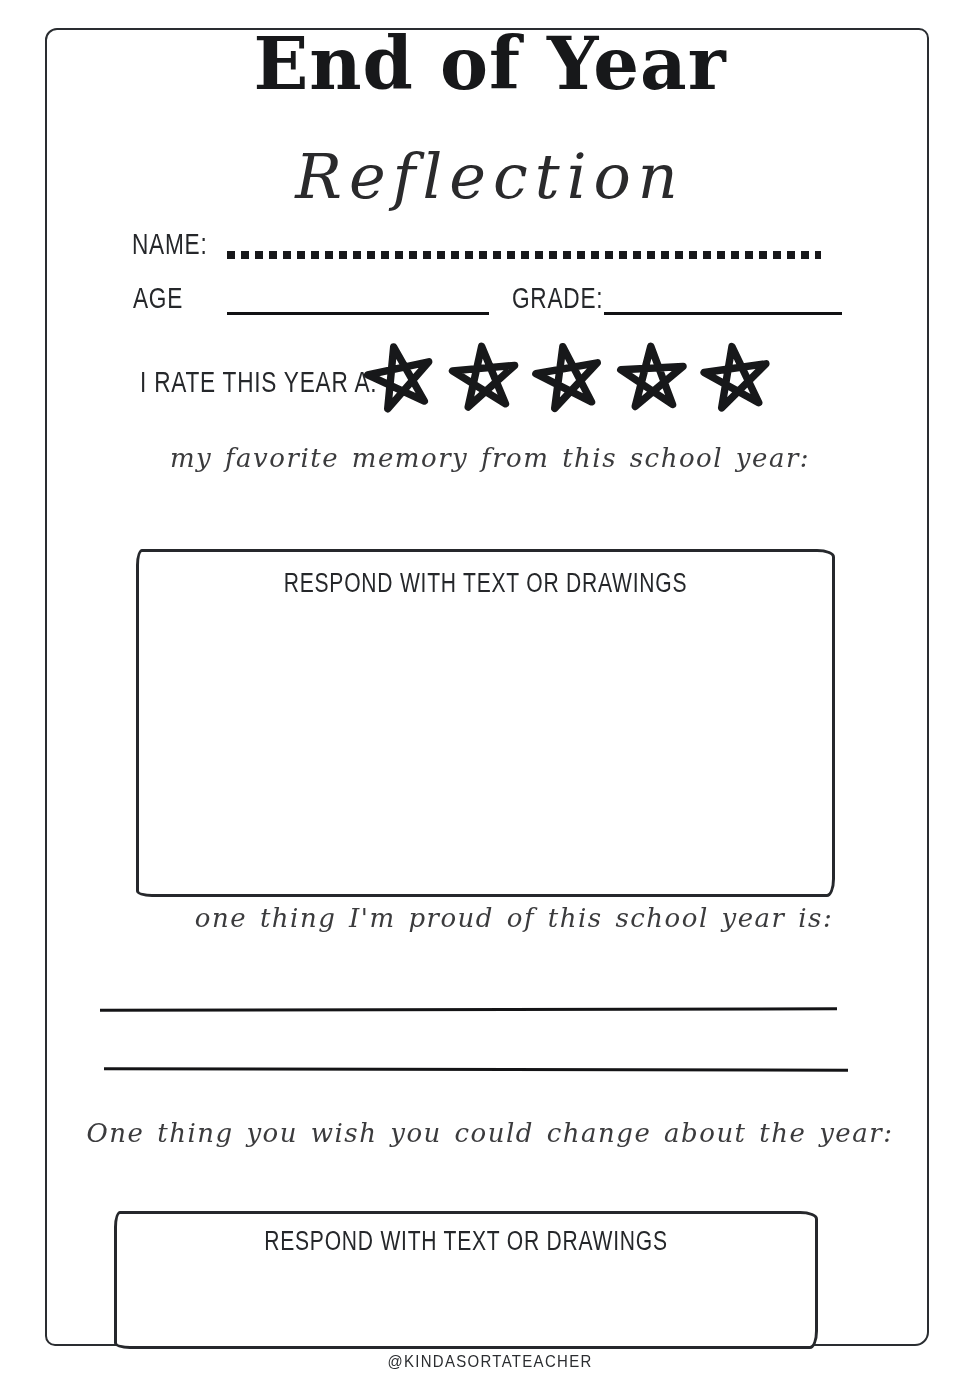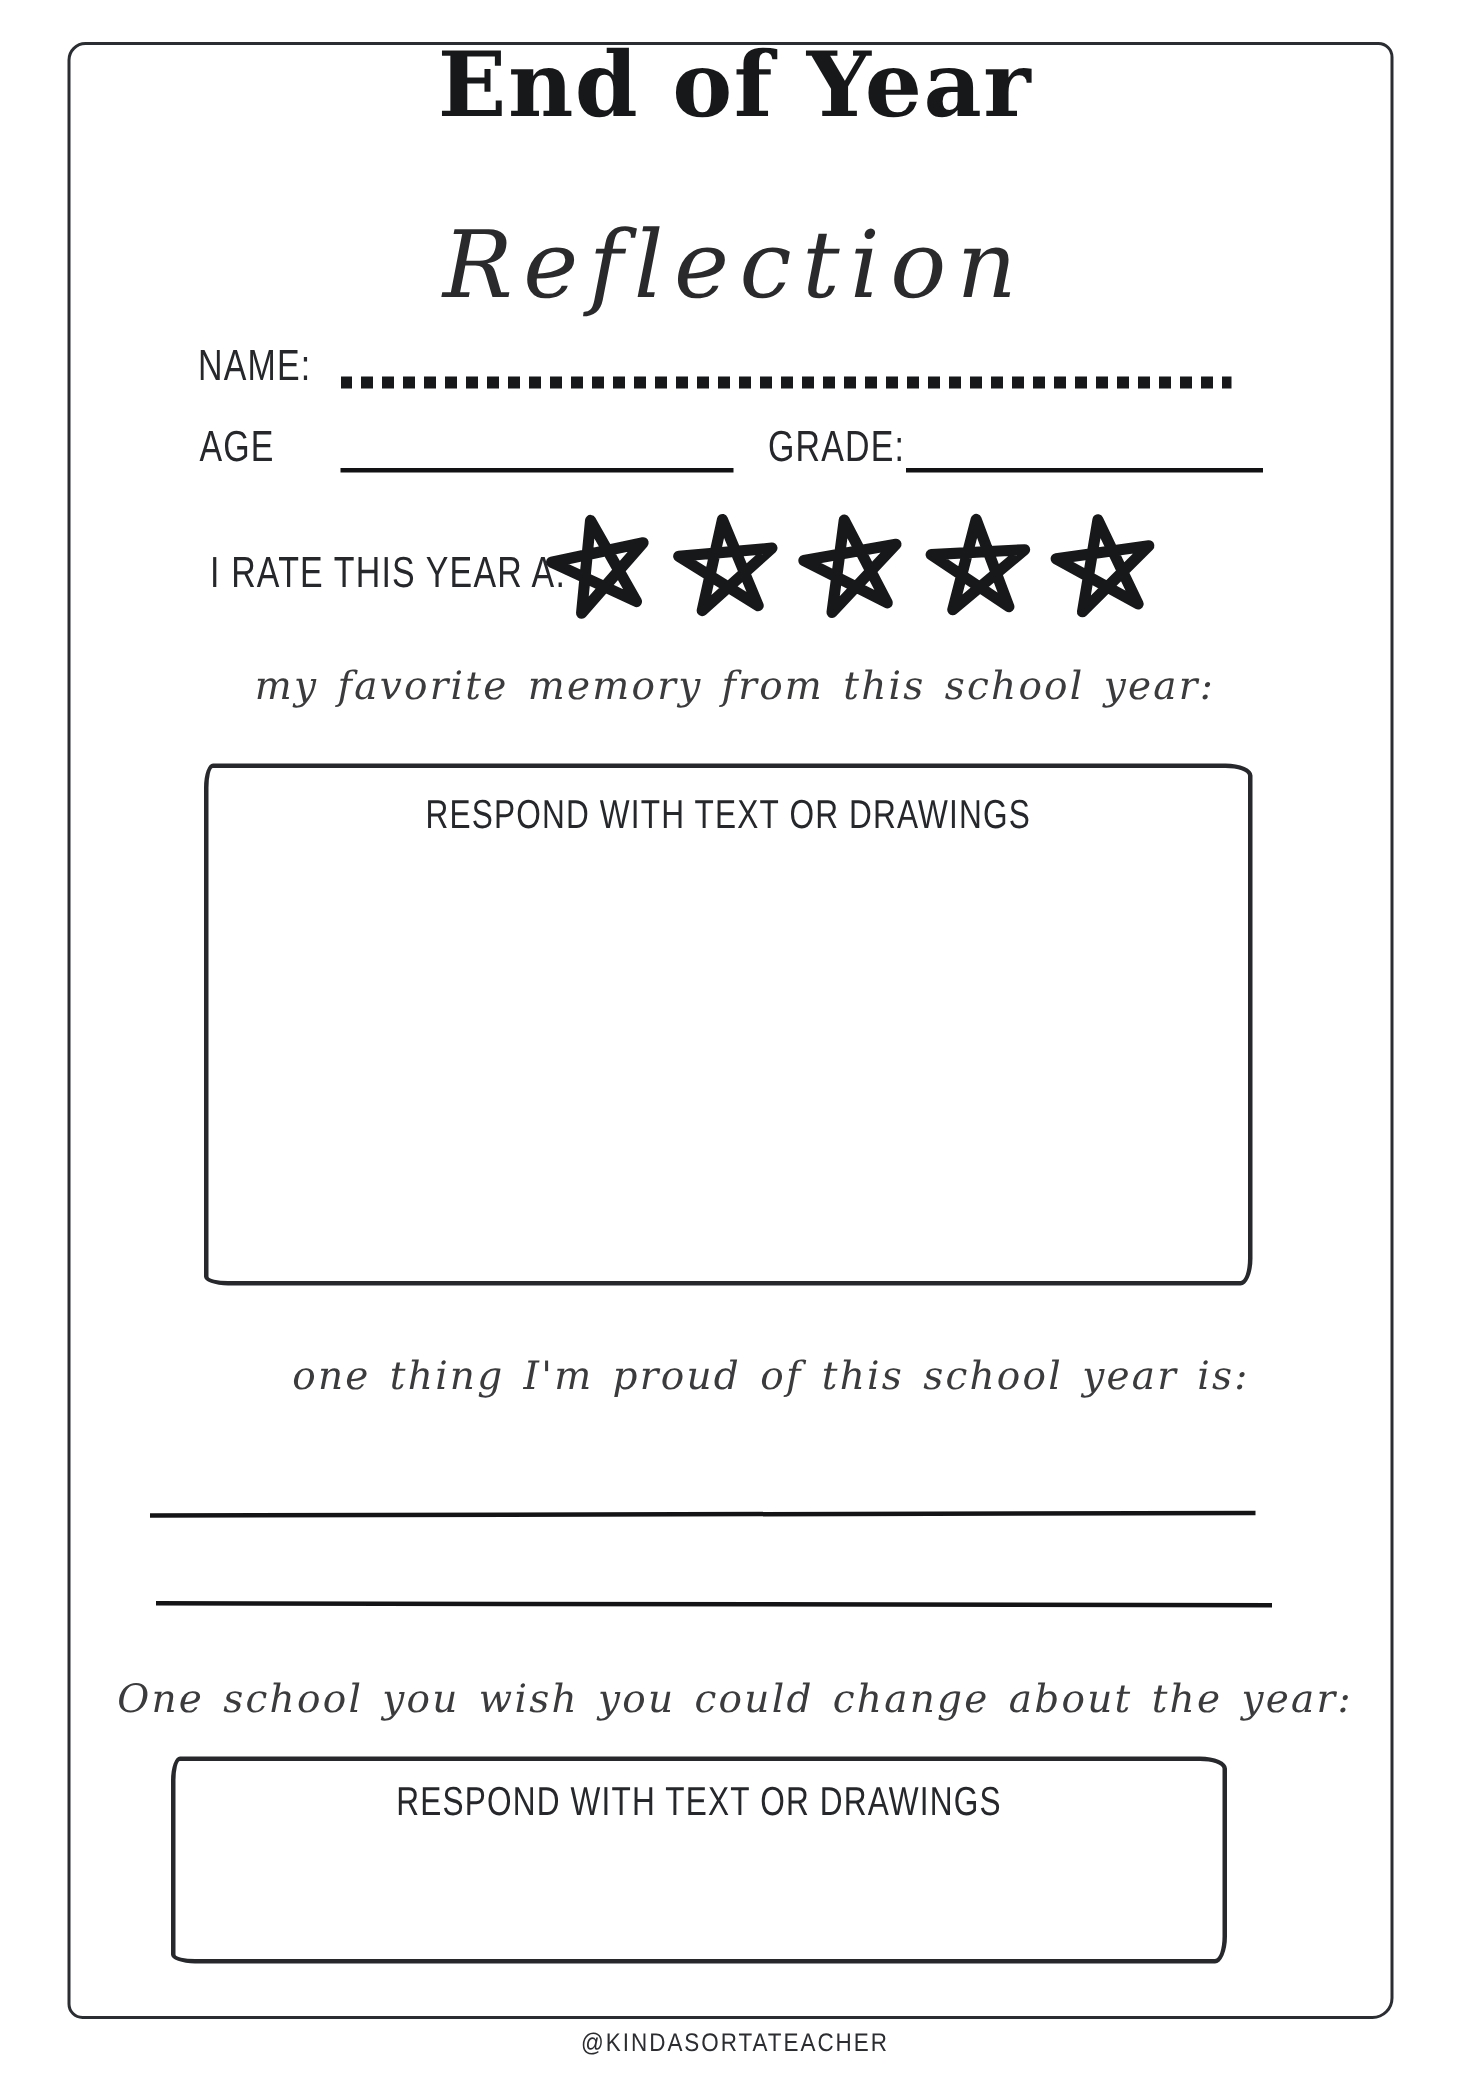--- a/index.html
+++ b/index.html
@@ -11,21 +11,21 @@
   }
   .sheet { position:absolute; inset:0; background:#fff; }
 
   .page-border {
     position:absolute; left:45px; top:28px; width:884px; height:1318px;
     border:2.5px solid #2a2d31; border-radius:12px 10px 14px 10px;
   }
 
   .title {
     position:absolute; left:0; right:0; top:26px; text-align:center;
-    font-family:"DejaVu Serif", serif; font-weight:900; font-size:60px;
+    font-family:"DejaVu Serif", serif; font-weight:900; font-size:72px;
     line-height:1.05; letter-spacing:1px; color:var(--ink);
   }
   .subtitle {
     position:absolute; left:0; right:0; top:128px; text-align:center;
     font-family:"DejaVu Serif", serif; font-style:italic; font-weight:400;
     font-size:62px; letter-spacing:7px; color:#2a2a2c;margin-top:12px;
   }
 
   .caps { font-family:"Liberation Sans", sans-serif; color:var(--caps); }
   .label {
@@ -57,20 +57,21 @@
     white-space:nowrap;
   }
   .prompt1 { top:443px; }
   .prompt2 { top:903px;padding-left:48px; }
   .prompt3 { top:1118px; }
 
   .resp-box {
     position:absolute; background:#fff;
     border:3px solid var(--border);
     border-radius:6px 18px 8px 16px / 16px 8px 18px 6px;
+    margin-top:40px;
   }
   .box1 { left:136px; top:509px;  width:699px; height:348px; }
   .box2 { left:114px; top:1171px; width:704px; height:138px; border-width:3.5px; }
   .resp-placeholder {
     margin-top:16px; text-align:center; font-size:27px; letter-spacing:1px;
     transform:scaleX(.78); transform-origin:50% 0; color:var(--caps);
     white-space:nowrap;
   }
   .box2 .resp-placeholder { margin-top:12px; }
 
@@ -125,21 +126,21 @@
   <div class="script prompt1">my favorite memory from this school year:</div>
 
   <div class="resp-box box1">
     <div class="resp-placeholder caps">RESPOND WITH TEXT OR DRAWINGS</div>
   </div>
 
   <div class="script prompt2">one thing I'm proud of this school year is:</div>
   <div class="rule ruleA"></div>
   <div class="rule ruleB"></div>
 
-  <div class="script prompt3">One school you wish you could change about the year:</div>
+  <div class="script prompt3">One thing you wish you could change about the year:</div>
 
   <div class="resp-box box2">
     <div class="resp-placeholder caps">RESPOND WITH TEXT OR DRAWINGS</div>
   </div>
 
   <div class="footer caps">@KINDASORTATEACHER</div>
 
 </div>
 
 </body></html>

